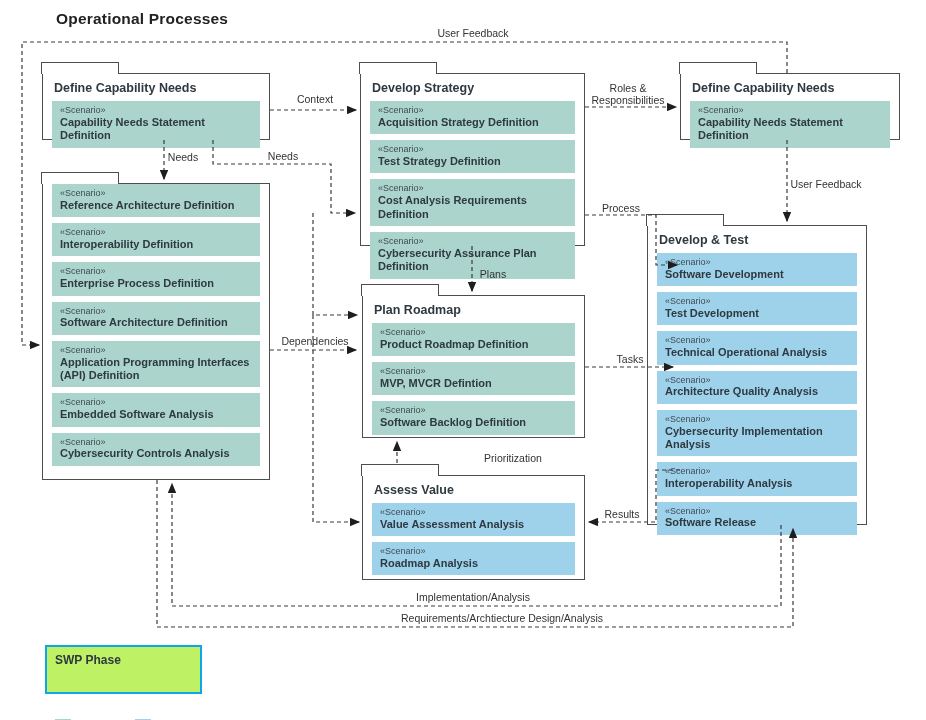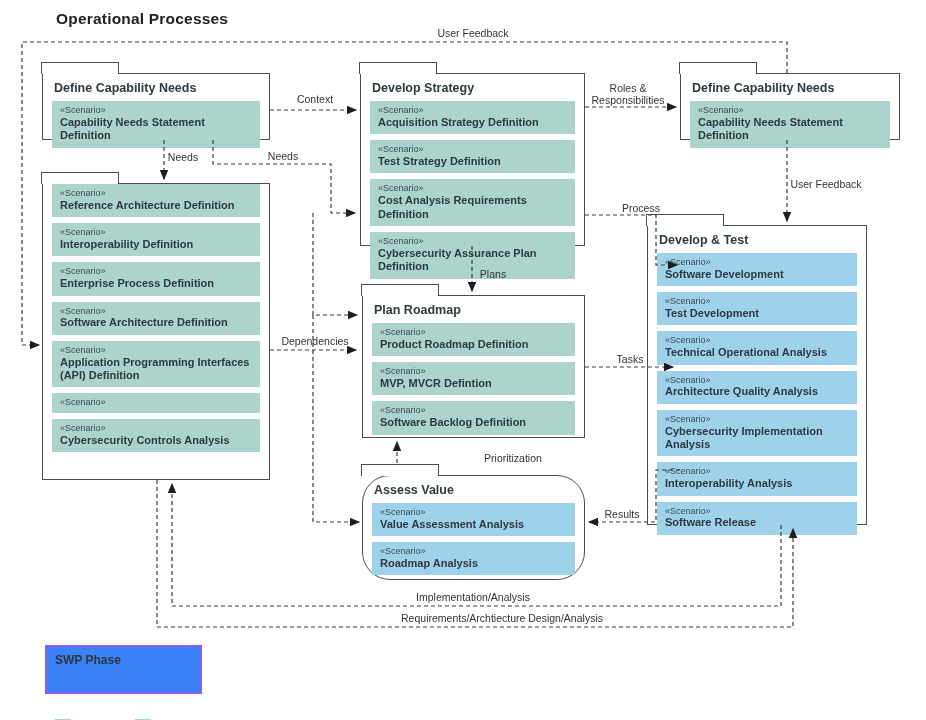--- a/index.html
+++ b/index.html
@@ -9,22 +9,22 @@
   .pkg{position:absolute;background:#fff;border:1.6px solid #4d4d4d;box-sizing:border-box;}
   .pkg-tab{position:absolute;top:-12px;left:-1.6px;width:78px;height:12px;background:#fff;
            border:1.6px solid #4d4d4d;border-bottom:none;box-sizing:border-box;}
   .pkg-title{font-size:12.5px;font-weight:700;color:#2e3940;padding:7px 11px 5px;line-height:1.2;}
   .scen{margin:0 9px 6px;padding:4px 8px 5px;}
   .scen .st{font-size:9px;color:#3e4c54;line-height:1.2;}
   .scen .lb{font-size:11px;font-weight:700;color:#2e3940;line-height:1.22;}
   svg.wires{position:absolute;left:0;top:0;pointer-events:none;}
   .wire-label{position:absolute;transform:translate(-50%,-50%);font-size:10.5px;color:#333;
               white-space:pre-line;text-align:center;line-height:1.15;background:transparent;}
-  .legend{position:absolute;left:45px;top:645px;width:157px;height:49px;border:2px solid #8b5cf6;
-          background:#3b82f6;box-sizing:border-box;padding:6px 8px 0;}
+  .legend{position:absolute;left:45px;top:645px;width:157px;height:49px;border:2px solid #0ea5e9;
+          background:#bef264;box-sizing:border-box;padding:6px 8px 0;}
   .legend-title{font-size:12px;font-weight:700;color:#2e3940;}
   .legend-row{display:flex;align-items:center;gap:6px;margin-top:4px;}
   .swatch{width:16px;height:16px;display:inline-block;}
   .legend-item{display:flex;align-items:center;gap:5px;margin-right:10px;margin-top:48px;}
   .legend-item span.lab{font-size:11px;color:#333;}
 </style>
 </head>
 <body>
 
 <div id="diagram">
@@ -96,20 +96,21 @@
       <div class="scen" style="background: rgb(171, 212, 204);">
         <div class="st">«Scenario»</div>
         <div class="lb">Software Architecture Definition</div>
       </div>
       <div class="scen" style="background: rgb(171, 212, 204);">
         <div class="st">«Scenario»</div>
         <div class="lb">Application Programming Interfaces (API) Definition</div>
       </div>
       <div class="scen" style="background: rgb(171, 212, 204);">
         <div class="st">«Scenario»</div>
+        <div class="lb">Embedded Software Analysis</div>
       </div>
       <div class="scen" style="background: rgb(171, 212, 204);">
         <div class="st">«Scenario»</div>
         <div class="lb">Cybersecurity Controls Analysis</div>
       </div>
     </div>
     <div class="pkg" style="left: 362px; top: 295px; width: 223px; height: 143px;">
       <div class="pkg-tab"></div>
       <div class="pkg-title">Plan Roadmap</div>
       <div class="scen" style="background: rgb(171, 212, 204);">
@@ -150,42 +151,42 @@
       </div>
       <div class="scen" style="background: rgb(158, 209, 234);">
         <div class="st">«Scenario»</div>
         <div class="lb">Interoperability Analysis</div>
       </div>
       <div class="scen" style="background: rgb(158, 209, 234);">
         <div class="st">«Scenario»</div>
         <div class="lb">Software Release</div>
       </div>
     </div>
-    <div class="pkg" style="left: 362px; top: 475px; width: 223px; height: 105px; border-radius: 28px;">
+    <div class="pkg" style="left: 362px; top: 475px; width: 223px; height: 105px;">
       <div class="pkg-tab"></div>
       <div class="pkg-title">Assess Value</div>
       <div class="scen" style="background: rgb(158, 209, 234);">
         <div class="st">«Scenario»</div>
         <div class="lb">Value Assessment Analysis</div>
       </div>
       <div class="scen" style="background: rgb(158, 209, 234);">
         <div class="st">«Scenario»</div>
         <div class="lb">Roadmap Analysis</div>
       </div>
     </div>
     <div class="wire-label" style="left: 473px; top: 33px;">User Feedback</div>
     <div class="wire-label" style="left: 826px; top: 184px;">User Feedback</div>
     <div class="wire-label" style="left: 315px; top: 99px;">Context</div>
     <div class="wire-label" style="left: 183px; top: 157px;">Needs</div>
     <div class="wire-label" style="left: 283px; top: 156px;">Needs</div>
     <div class="wire-label" style="left: 315px; top: 341px;">Dependencies</div>
     <div class="wire-label" style="left: 493px; top: 274px;">Plans</div>
     <div class="wire-label" style="left: 628px; top: 94px;">Roles &amp;
 Responsibilities</div>
-    <div class="wire-label" style="left: 621px; top: 208px; margin-left: 20px;">Process</div>
+    <div class="wire-label" style="left: 621px; top: 208px;">Process</div>
     <div class="wire-label" style="left: 630px; top: 359px;">Tasks</div>
     <div class="wire-label" style="left: 513px; top: 458px;">Prioritization</div>
     <div class="wire-label" style="left: 622px; top: 514px;">Results</div>
     <div class="wire-label" style="left: 473px; top: 597px;">Implementation/Analysis</div>
     <div class="wire-label" style="left: 473px; top: 618px; margin-left: 29px;">Requirements/Archtiecture Design/Analysis</div>
     <svg width="926" height="720" class="wires">
       <defs>
         <marker id="arr" markerWidth="9" markerHeight="7" refX="7.5" refY="3.5" orient="auto">
           <path d="M0,0 L8.5,3.5 L0,7 Z" fill="#1e1e1e"></path>
         </marker>

